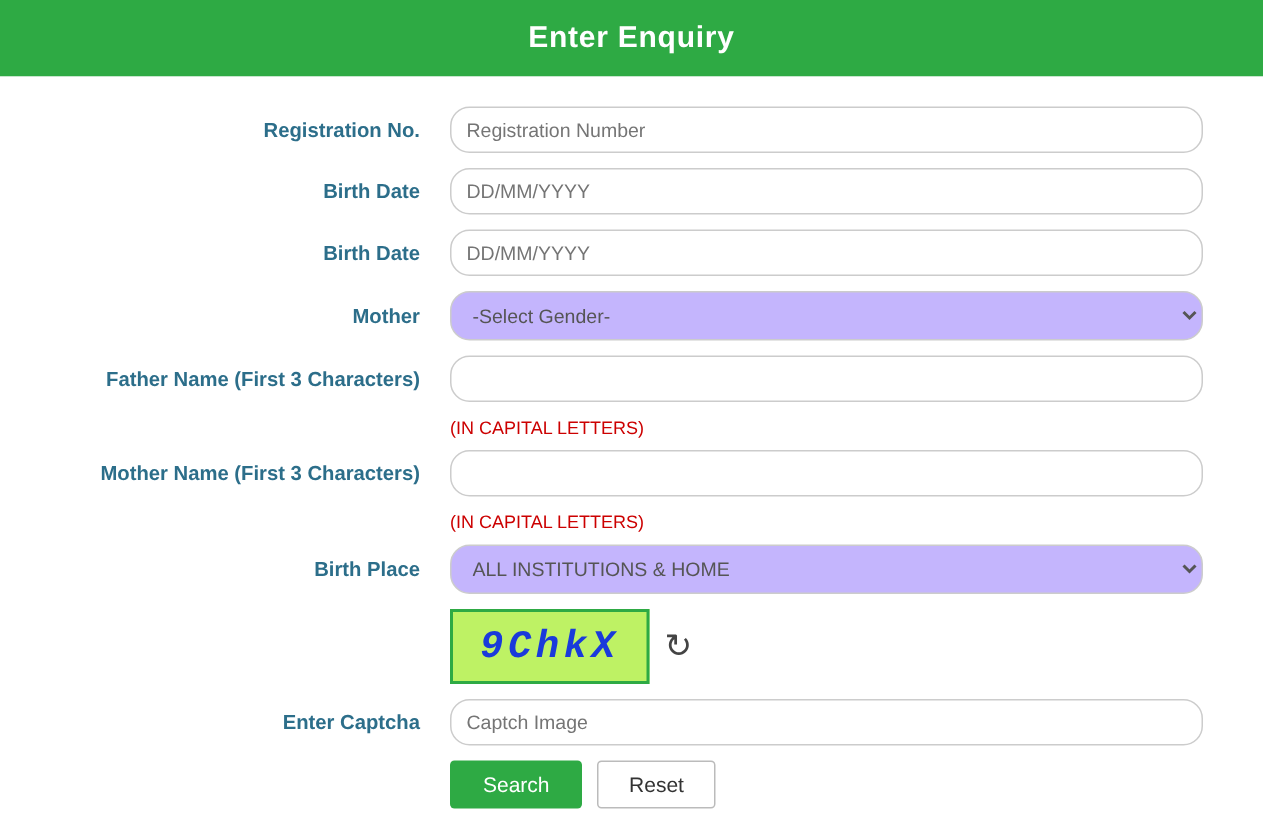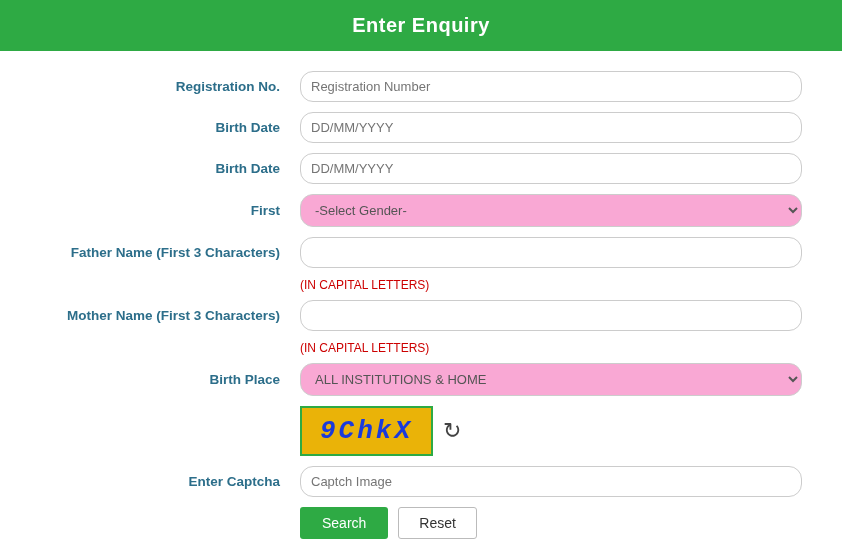--- a/index.html
+++ b/index.html
@@ -40,21 +40,21 @@
       flex: 1;
       padding: 7px 10px;
       border: 1px solid #ccc;
       border-radius: 13px;
       font-size: 13px;
       color: #888;
       outline: none;
     }
     select.form-input {
       color: #555;
-      background: #f9a8d4;
+      background: #c4b5fd;
       appearance: auto;
     }
     .or-row {
       display: flex;
       justify-content: center;
       margin: 6px 0 6px 260px;
     }
     .or-text {
       color: #cc0000;
       font-weight: bold;
@@ -73,21 +73,21 @@
       margin-left: 260px;
     }
     .captcha-box {
       border: 2px solid #2eaa44;
       padding: 8px 18px;
       font-size: 26px;
       font-weight: bold;
       color: #1a3adb;
       font-style: italic;
       font-family: 'Courier New', monospace;
-      background: #eab308;
+      background: #bef264;
       letter-spacing: 3px;
       min-width: 120px;
       text-align: center;
     }
     .refresh-icon {
       margin-left: 10px;
       cursor: pointer;
       font-size: 22px;
       color: #444;
     }
@@ -141,21 +141,21 @@
     <input class="form-input" type="text" placeholder="DD/MM/YYYY" style="">
   </div>
 
 
   <div class="form-row">
     <div class="form-label">Birth Date</div>
     <input class="form-input" type="text" placeholder="DD/MM/YYYY" style="">
   </div>
 
   <div class="form-row">
-    <div class="form-label">First</div>
+    <div class="form-label">Mother</div>
     <select class="form-input">
       <option>-Select Gender-</option>
       <option>Male</option>
       <option>Female</option>
       <option>Other</option>
     </select>
   </div>
 
   <div class="form-row">
     <div class="form-label">Father Name (First 3 Characters)</div>

